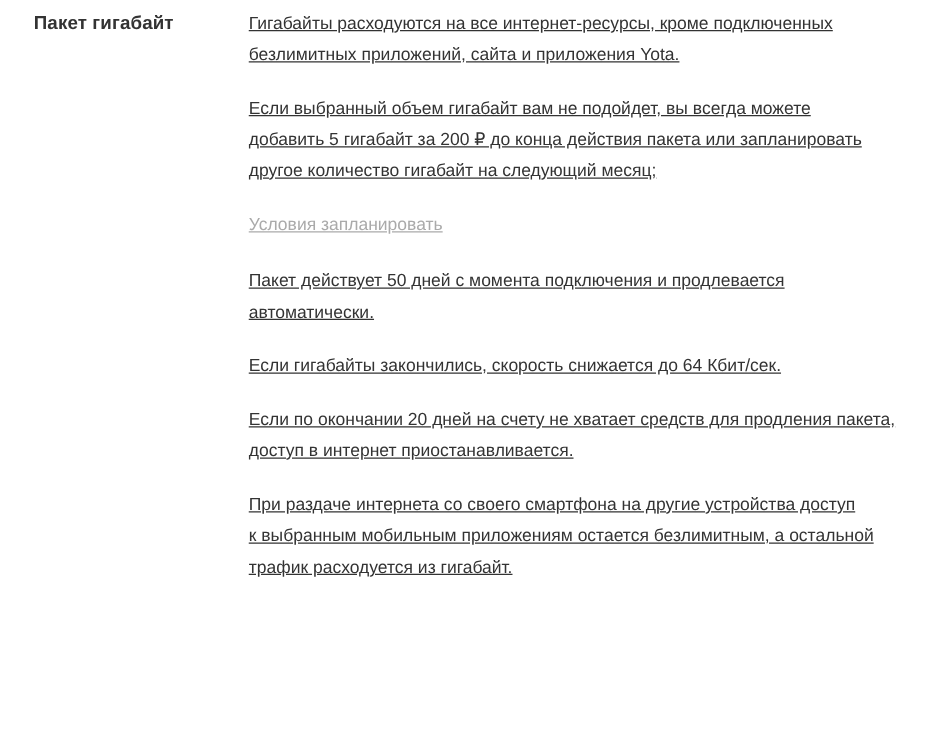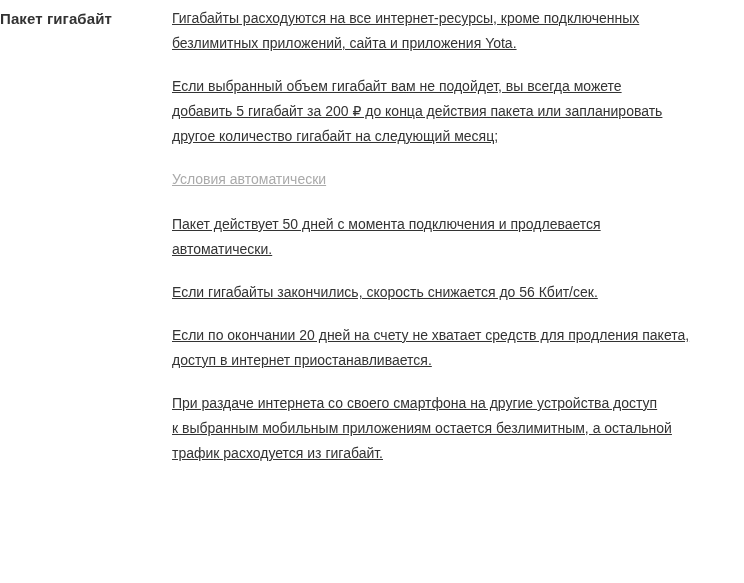--- a/index.html
+++ b/index.html
@@ -11,21 +11,21 @@
     height: 583px;
     background: #ffffff;
     overflow: hidden;
     font-family: "Liberation Sans", "DejaVu Sans", sans-serif;
     -webkit-font-smoothing: antialiased;
   }
   .container {
     display: flex;
     box-sizing: border-box;
     width: 744px;
-    padding: 6px 0 0 0;
+    padding: 6px 0 0 27px;
   }
   .term {
     flex: 0 0 172px;
     width: 172px;
     font-size: 15px;
     font-weight: 700;
     line-height: 25px;
     color: #333333;
     letter-spacing: 0.1px;
   }
@@ -50,23 +50,23 @@
 <body>
 
 <div class="container">
   <div class="term">Пакет гигабайт</div>
   <div class="definition">
     <p class="para">Гигабайты расходуются на все интернет-ресурсы, кроме подключенных
 безлимитных приложений, сайта и приложения Yota.</p>
     <p class="para">Если выбранный объем гигабайт вам не подойдет, вы всегда можете
 добавить 5 гигабайт за 200 ₽ до конца действия пакета или запланировать
 другое количество гигабайт на следующий месяц;</p>
-    <p class="para muted">Условия автоматически</p>
+    <p class="para muted">Условия запланировать</p>
     <p class="para">Пакет действует 50 дней с момента подключения и продлевается
 автоматически.</p>
-    <p class="para">Если гигабайты закончились, скорость снижается до 56 Кбит/сек.</p>
+    <p class="para">Если гигабайты закончились, скорость снижается до 64 Кбит/сек.</p>
     <p class="para">Если по окончании 20 дней на счету не хватает средств для продления пакета,
 доступ в интернет приостанавливается.</p>
     <p class="para">При раздаче интернета со своего смартфона на другие устройства доступ
 к выбранным мобильным приложениям остается безлимитным, а остальной
 трафик расходуется из гигабайт.</p>
   </div>
 </div>
 
 </body></html>

